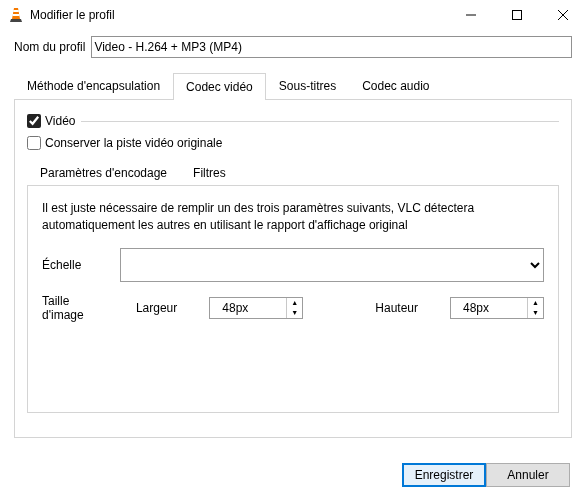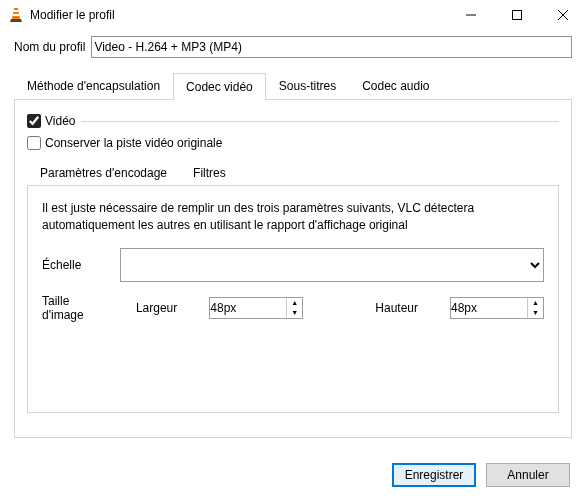--- a/index.html
+++ b/index.html
@@ -37,26 +37,26 @@
 .desc { margin-bottom: 14px; line-height: 1.4; }
 
 .row { display: flex; align-items: center; margin-bottom: 12px; }
 .row .lbl { width: 78px; }
 .row select { flex: 1; height: 22px; border: 1px solid #9c9c9c; background: #fff; padding: 16px 4px; }
 
 .row2 { display: flex; align-items: center; gap: 26px; }
 .row2 .lbl { width: 168px; }
 .dimlbl { margin-right: 6px; }
 .spin { position: relative; }
-.spin input { width: 94px; height: 22px; border: 1px solid #9c9c9c; padding: 0 18px 0 0; background: #fff; }
+.spin input { width: 94px; height: 22px; border: 1px solid #9c9c9c; padding: 0 18px 0 12px; background: #fff; }
 .spin .btns { position: absolute; right: 1px; top: 1px; width: 16px; height: 20px; display: flex; flex-direction: column; border-left: 1px solid #c8c8c8; }
 .spin .btns span { flex: 1; display: flex; align-items: center; justify-content: center; font-size: 7px; cursor: default; }
 .gap { flex: 1; min-width: 20px; }
 
-.footer { position: absolute; bottom: 16px; right: 16px; display: flex; gap: 10px; }
+.footer { position: absolute; bottom: 16px; right: 16px; display: flex; }
 .footer button { min-width: 84px; height: 24px; border: 1px solid #adadad; background: #e1e1e1; cursor: default; }
 .footer button.primary { border: 2px solid #0078d7; background: #e5f1fb; }
 
 input[type=checkbox] { width: 14px; height: 14px; accent-color: #222; }
 </style>
 </head>
 <body>
 
 <div class="titlebar">
   <svg class="vlc-icon" viewBox="0 0 16 16">

